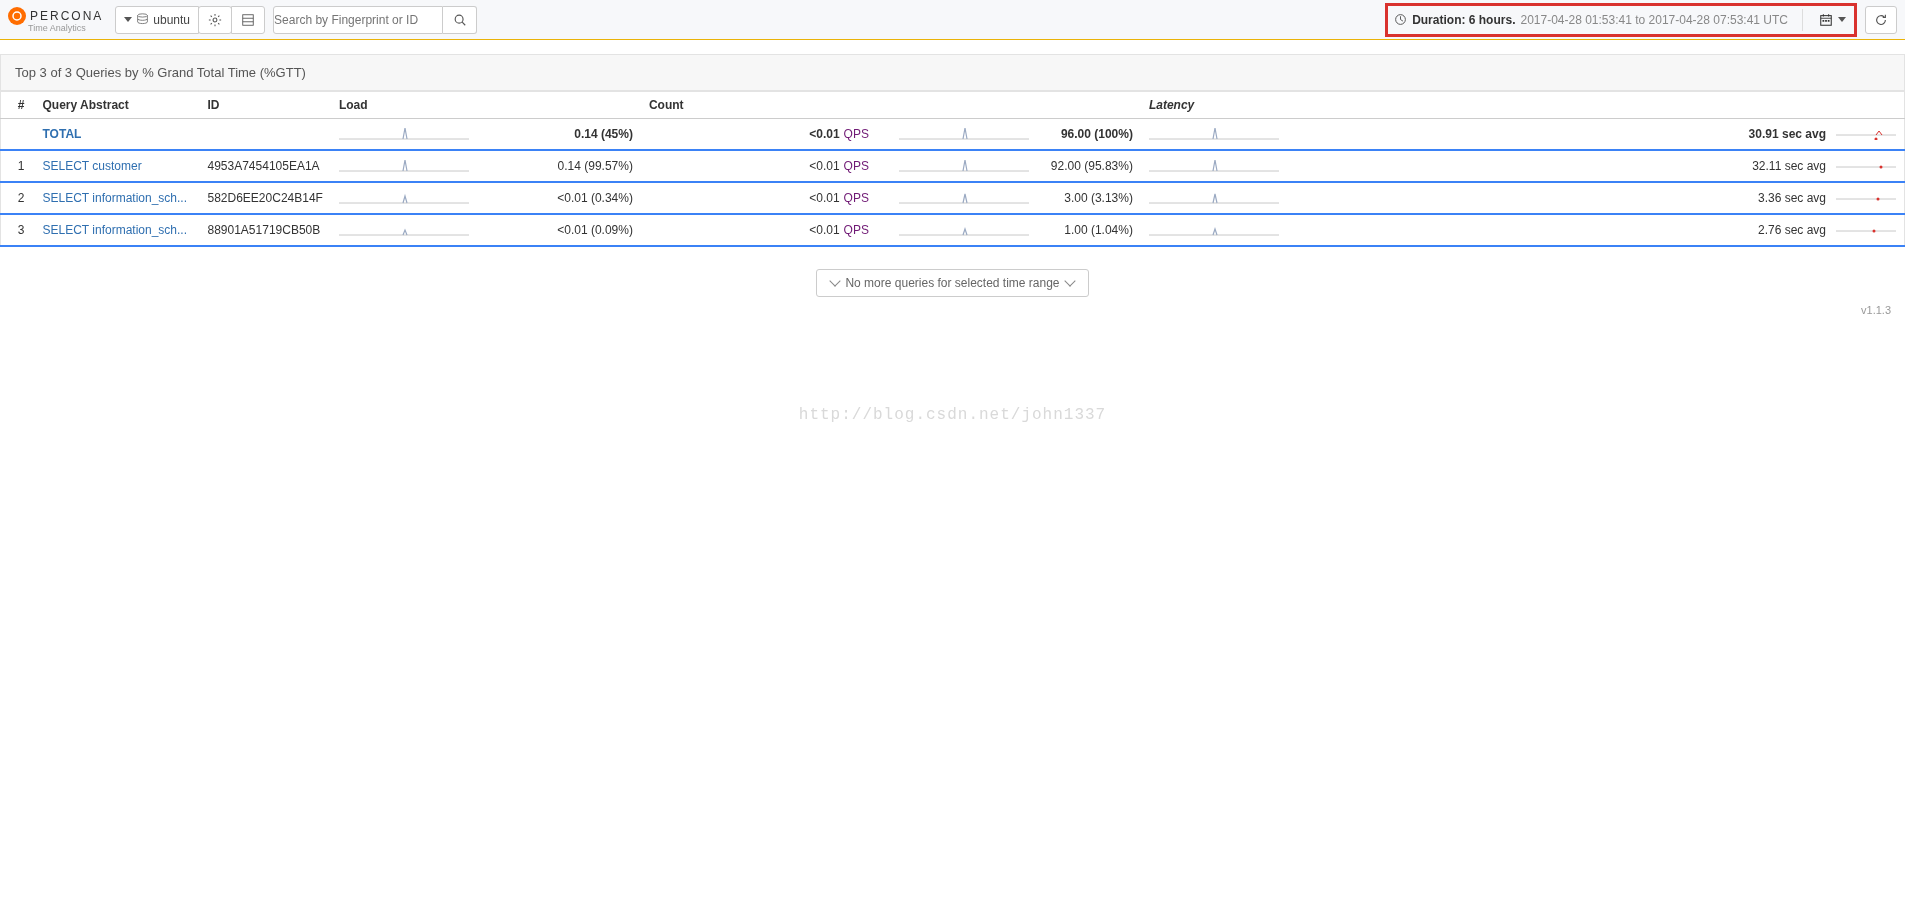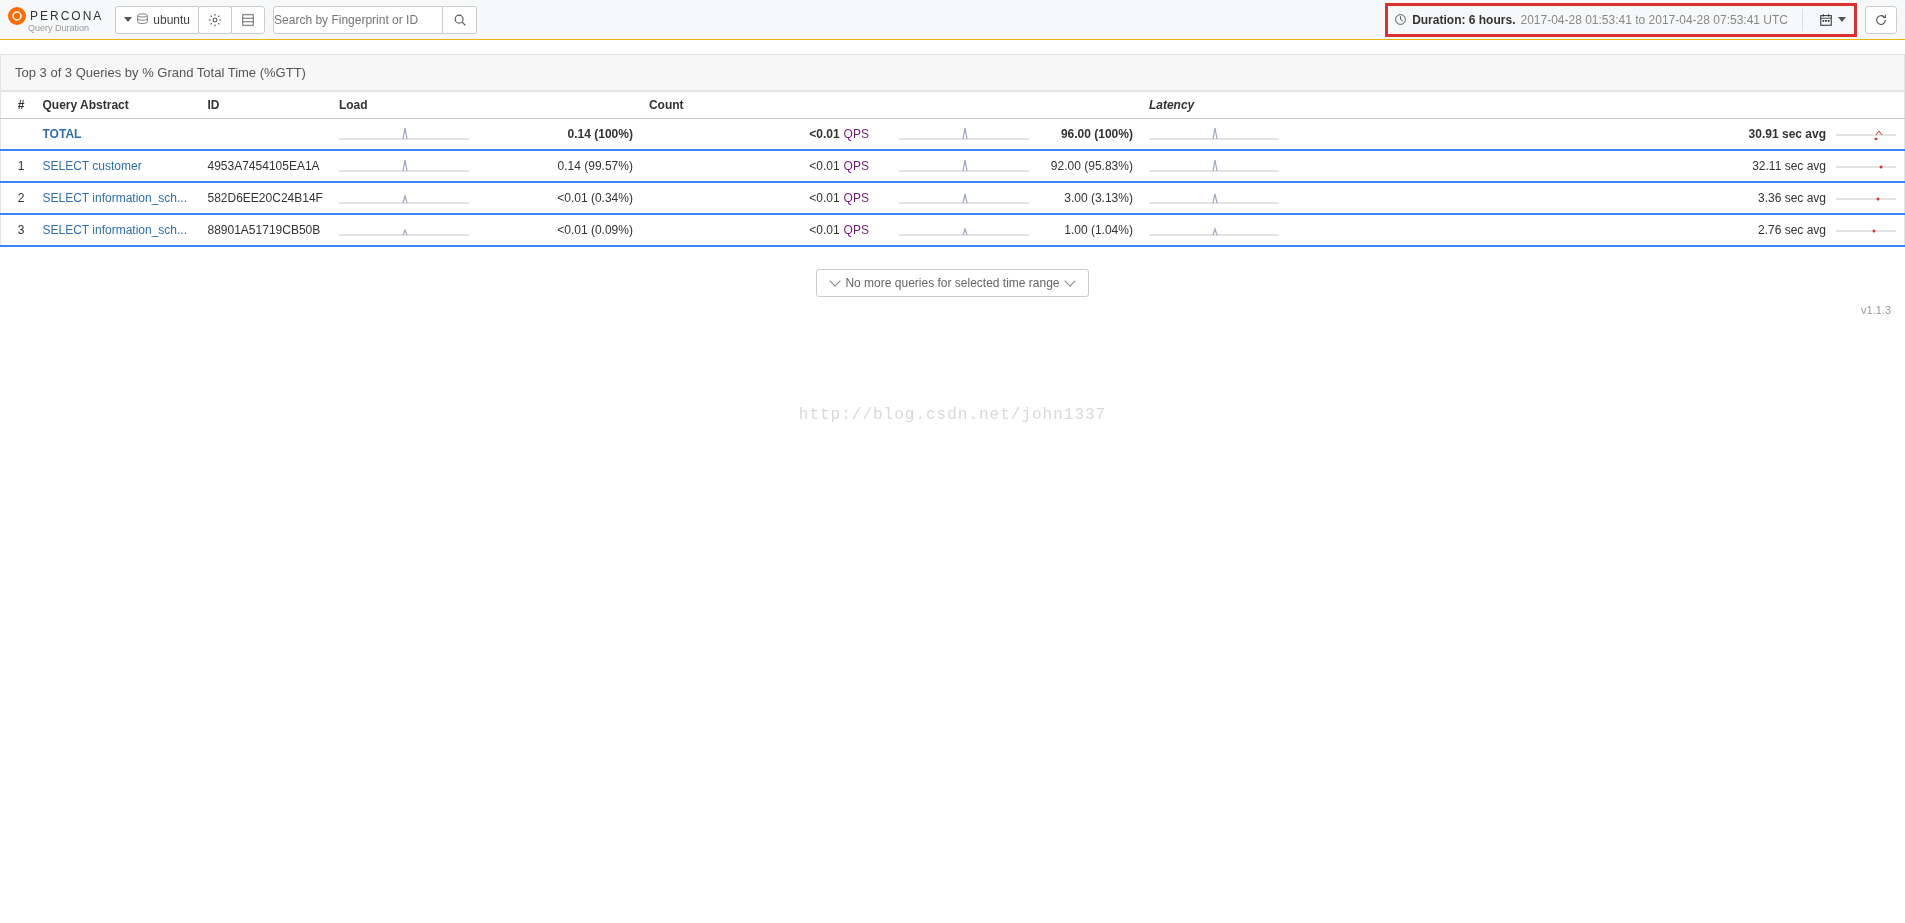--- a/index.html
+++ b/index.html
@@ -79,21 +79,21 @@
 <div class="toolbar">
   <div class="logo-block">
     <div class="logo-row">
       <span class="logo-circle">
         <svg width="10" height="10" viewBox="0 0 10 10">
             <circle cx="5" cy="5" r="4" fill="none" stroke="#fff" stroke-width="1.5"></circle>
           </svg>
       </span>
       <span class="logo-text">PERCONA</span>
     </div>
-    <span class="logo-sub">Query Duration</span>
+    <span class="logo-sub">Time Analytics</span>
   </div>
 
   <div class="input-group">
     <button class="btn">
       <span class="caret"></span>
       <span class="db-icon">
         <svg width="13" height="13" viewBox="0 0 16 16">
             <ellipse cx="8" cy="3" rx="6" ry="2" fill="none" stroke="#666" stroke-width="1"></ellipse>
             <path d="M2 3v4c0 1.1 2.7 2 6 2s6-.9 6-2V3M2 7v4c0 1.1 2.7 2 6 2s6-.9 6-2V7" fill="none" stroke="#666" stroke-width="1"></path>
           </svg>
@@ -188,21 +188,21 @@
 <tr>
   <td class="num"></td>
   <td><span class="link-bold">TOTAL</span></td>
   <td></td>
   <td class="spark-cell">
     <div class="spark-row">
       <svg class="spark" width="130" height="18">
               <line class="spark-line" x1="0" y1="14" x2="130" y2="14"></line>
               <path class="spark-spike" d="M64 14 L66 3 L68 14"></path>
             </svg>
-      <span class="val-right bold">0.14 (100%)</span>
+      <span class="val-right bold">0.14 (45%)</span>
     </div>
   </td>
   <td>
     <div class="count-flex">
       <div class="count-left">
         <span class="count-leftval"><span class="bold">&lt;0.01</span><span class="qps-lbl">QPS</span></span>
       </div>
       <div class="count-right">
         <svg class="spark" width="130" height="18">
                 <line class="spark-line" x1="0" y1="14" x2="130" y2="14"></line>

